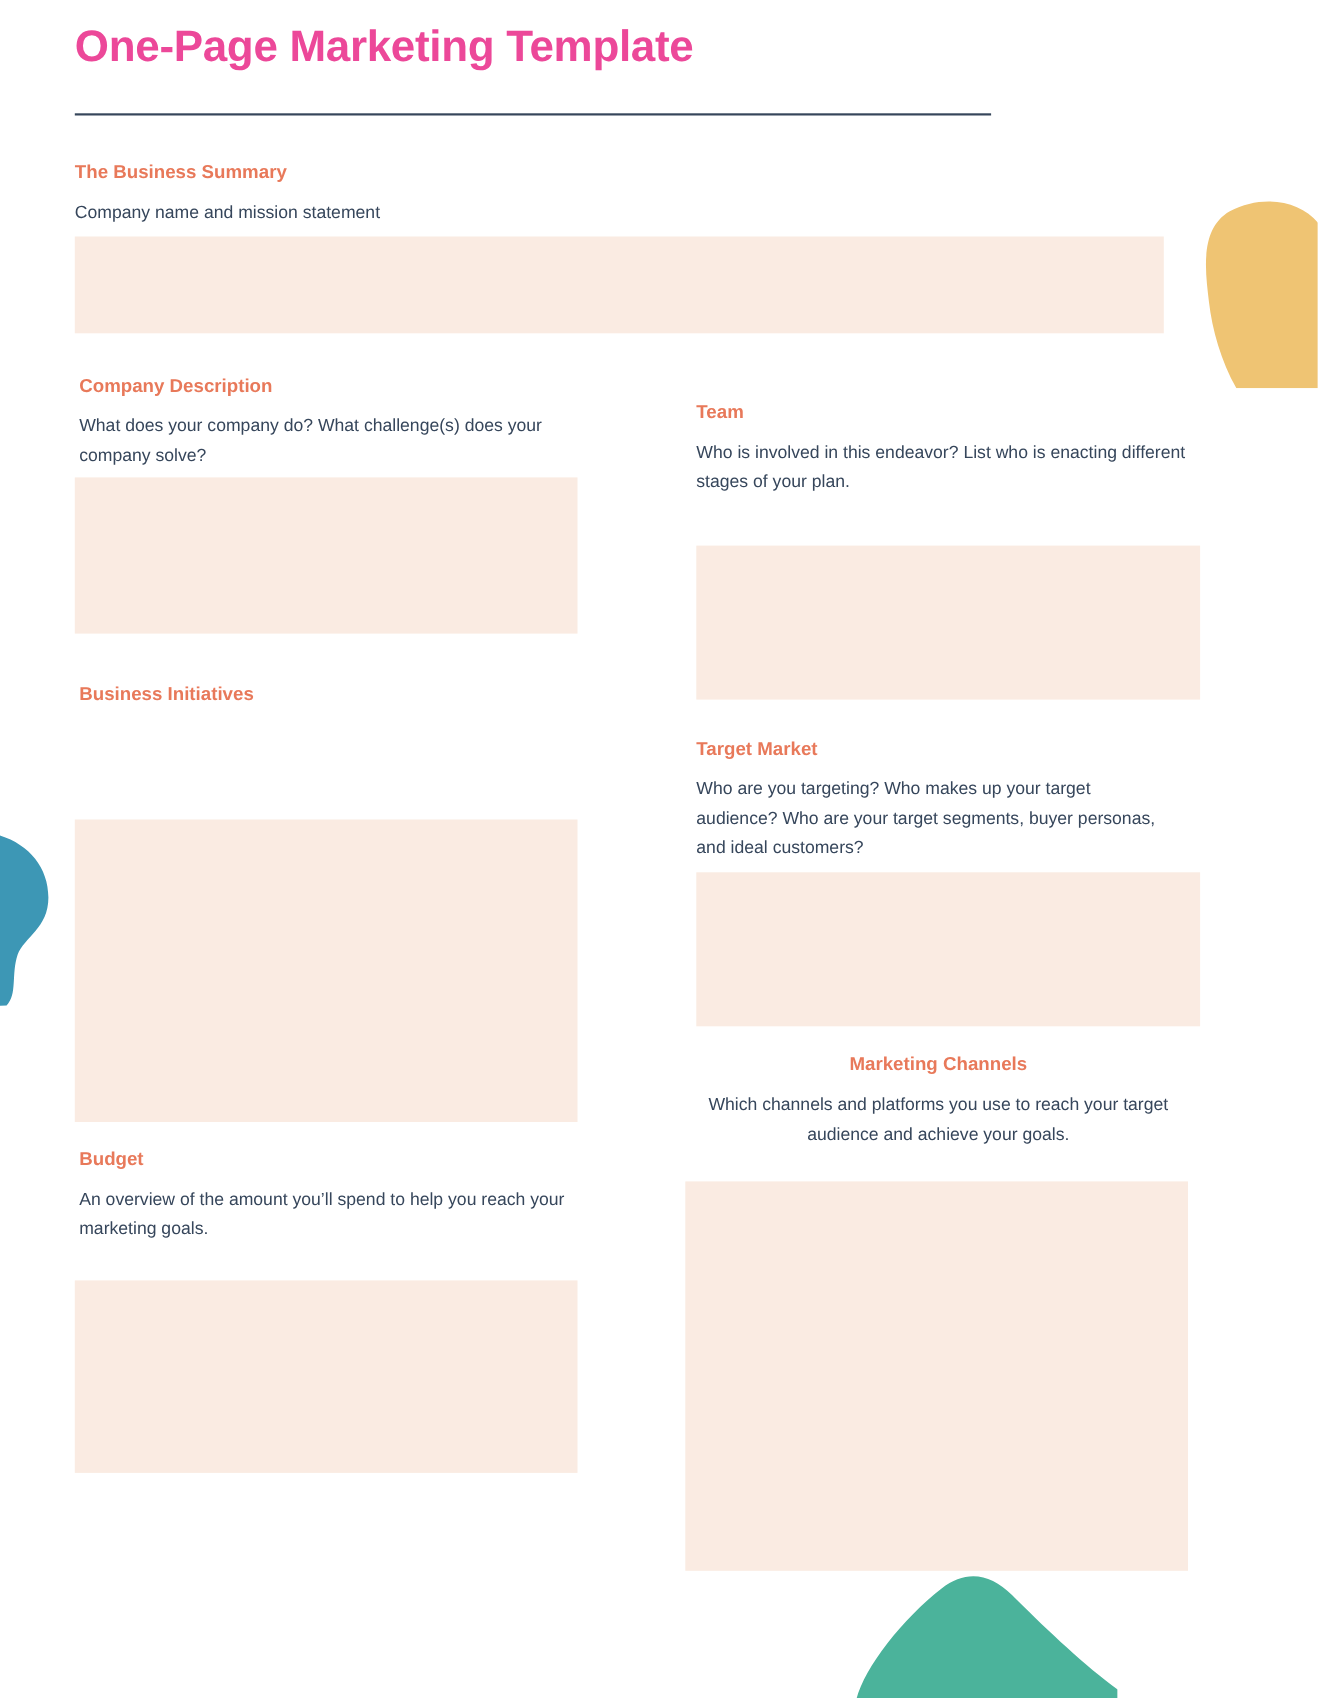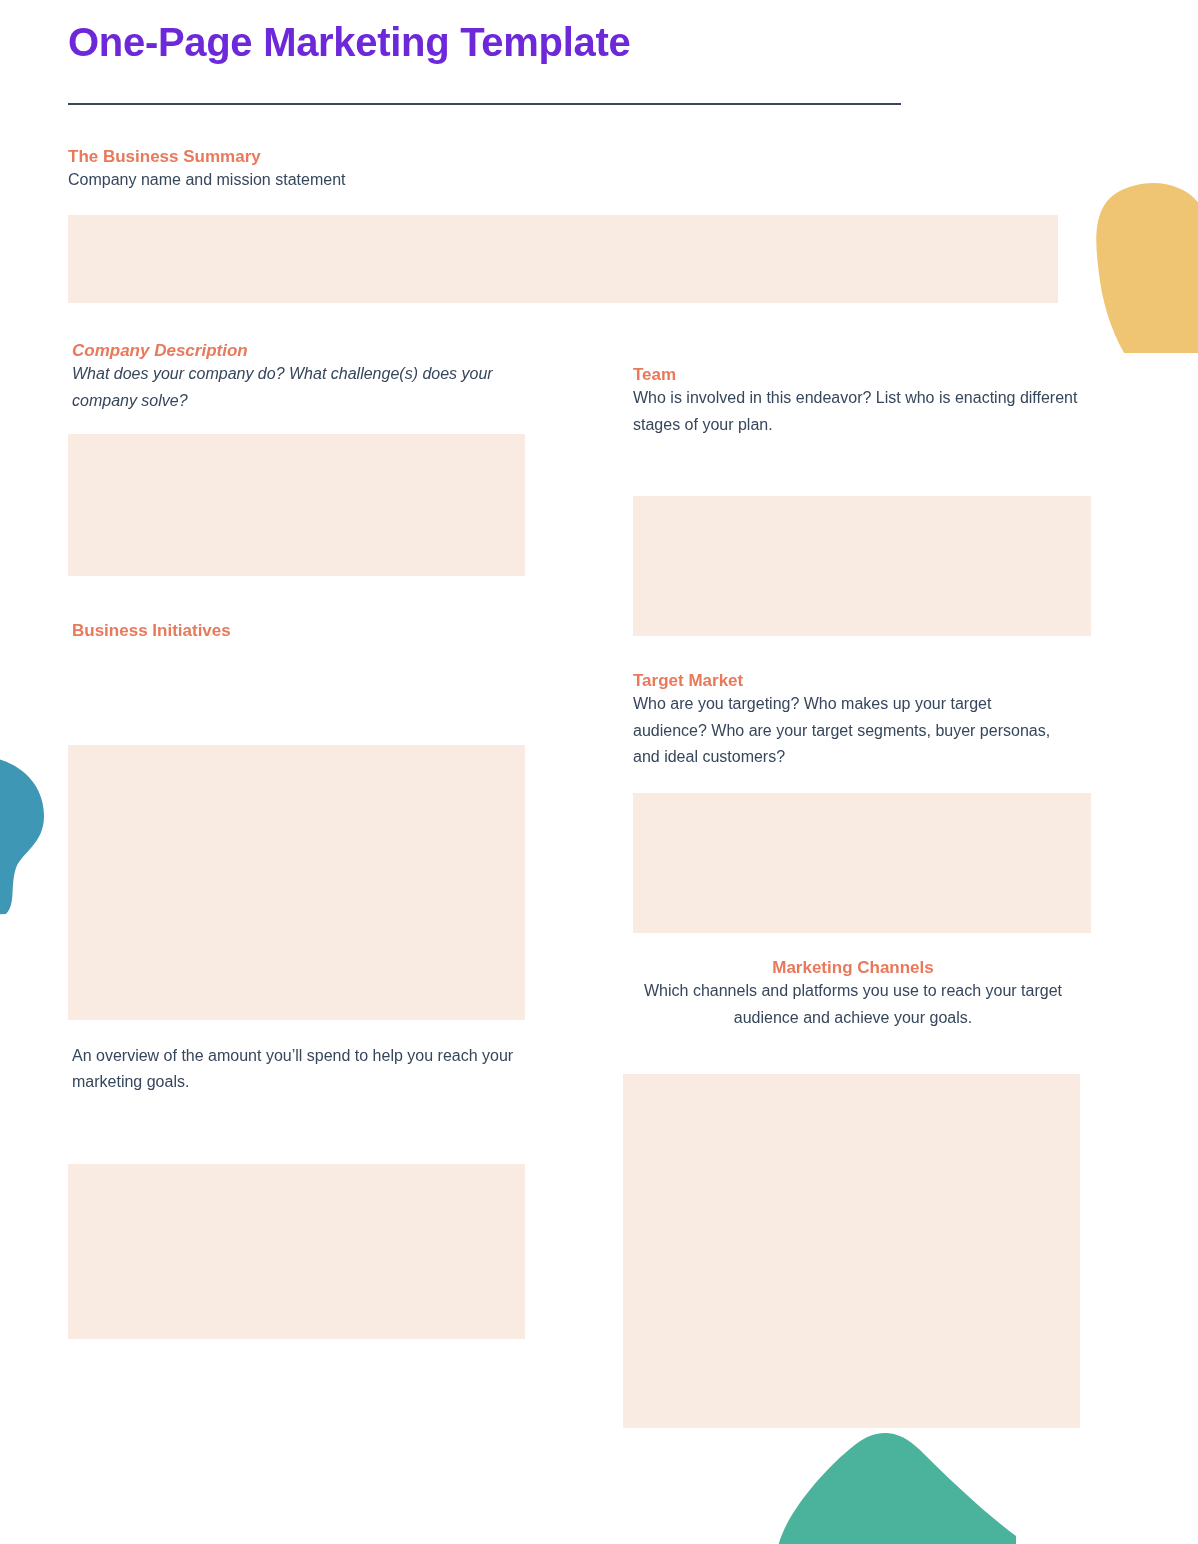--- a/index.html
+++ b/index.html
@@ -27,21 +27,21 @@
   .blob-teal   { top: 756px; left: -36px;  width: 105px; height: 160px; }
   .blob-green  { top: 1432px; left: 778px; width: 238px; height: 115px; }
 
   
   .page-title {
     position: absolute;
     left: 68px;
     top: 20px;
     font-size: 40px;
     font-weight: bold;
-    color: #6d28d9;
+    color: #ec4899;
     letter-spacing: -0.3px;
     z-index: 3;
   }
 
   .title-rule {
     position: absolute;
     left: 68px;
     top: 103px;
     width: 833px;
     height: 2px;
@@ -57,21 +57,21 @@
     font-weight: bold;
     color: #E8795A;
     line-height: 1.25;
     white-space: nowrap;
   }
 
   .section-desc {
     font-size: 16px;
     color: #36465B;
     line-height: 1.65;
-    margin-top: 0;
+    margin-top: 14px;
   }
 
   .fill-box {
     position: absolute;
     background: #FAEBE2;
     z-index: 1;
   }
 </style>
 </head>
 <body>
@@ -98,32 +98,33 @@
 
   <div class="page-title">One-Page Marketing Template</div>
   <div class="title-rule"></div>
 
   <div class="section" style="left:68px; top:146px; width:992px;">
     <div class="section-heading">The Business Summary</div>
     <div class="section-desc">Company name and mission statement</div>
   </div>
   <div class="fill-box" style="left:68px; top:215px; width:990px; height:88px;"></div>
 
-  <div class="section" style="left:72px; top:340px; width:455px;font-style:italic;">
+  <div class="section" style="left:72px; top:340px; width:455px;">
     <div class="section-heading">Company Description</div>
     <div class="section-desc">What does your company do? What challenge(s) does your company solve?</div>
   </div>
   <div class="fill-box" style="left:68px; top:434px; width:457px; height:142px;"></div>
 
   <div class="section" style="left:72px; top:620px; width:450px;">
     <div class="section-heading">Business Initiatives</div>
   </div>
   <div class="fill-box" style="left:68px; top:745px; width:457px; height:275px;"></div>
 
   <div class="section" style="left:72px; top:1043px; width:450px;">
+    <div class="section-heading">Budget</div>
     <div class="section-desc">An overview of the amount you’ll spend to help you reach your marketing goals.</div>
   </div>
   <div class="fill-box" style="left:68px; top:1164px; width:457px; height:175px;"></div>
 
   <div class="section" style="left:633px; top:364px; width:445px;">
     <div class="section-heading">Team</div>
     <div class="section-desc">Who is involved in this endeavor? List who is enacting different stages of your plan.</div>
   </div>
   <div class="fill-box" style="left:633px; top:496px; width:458px; height:140px;"></div>
 

